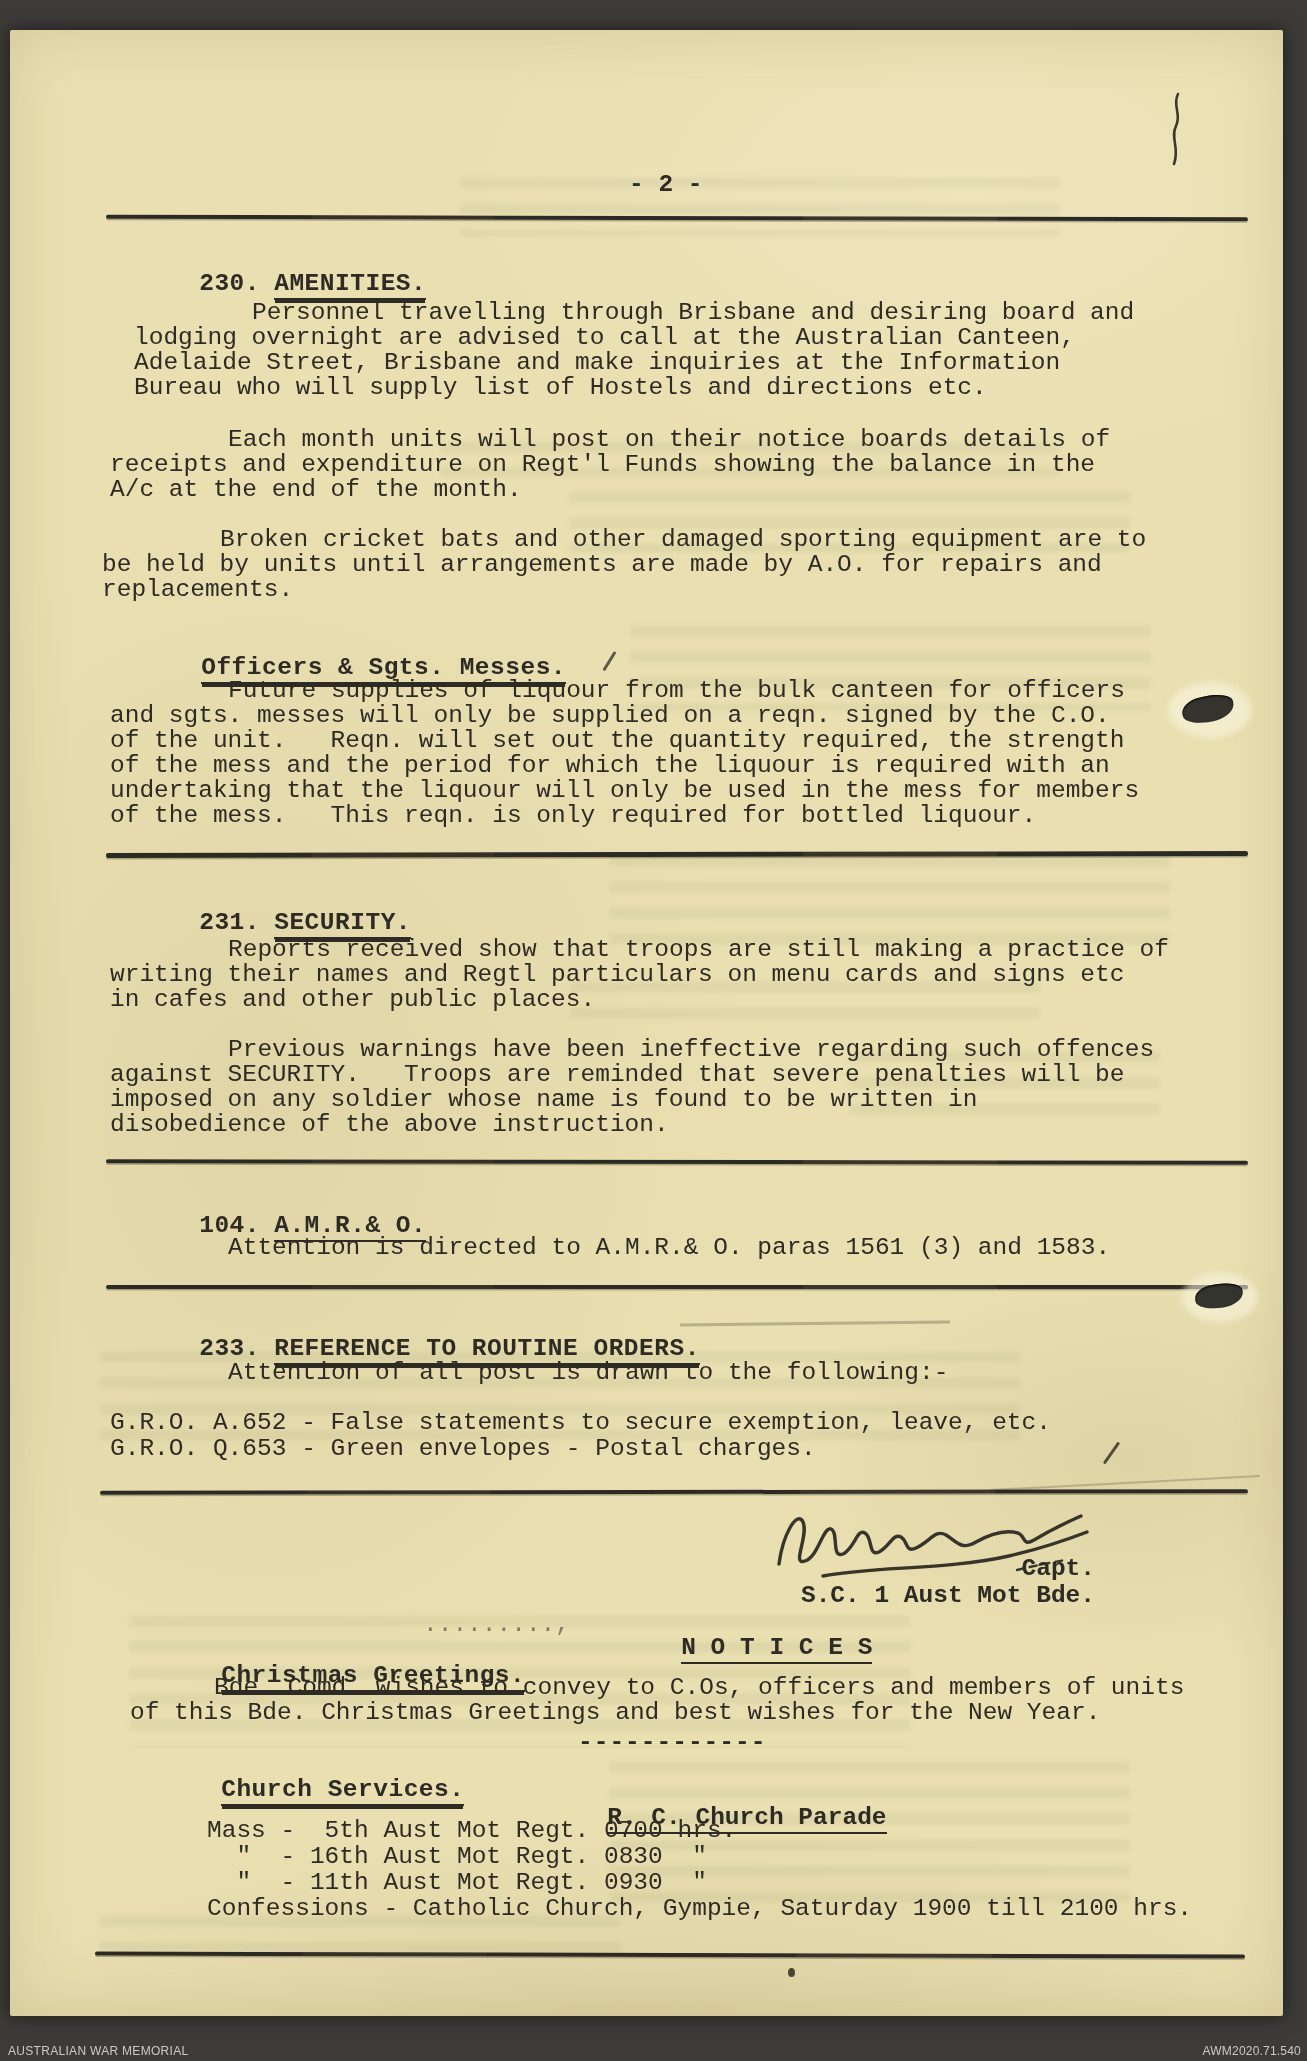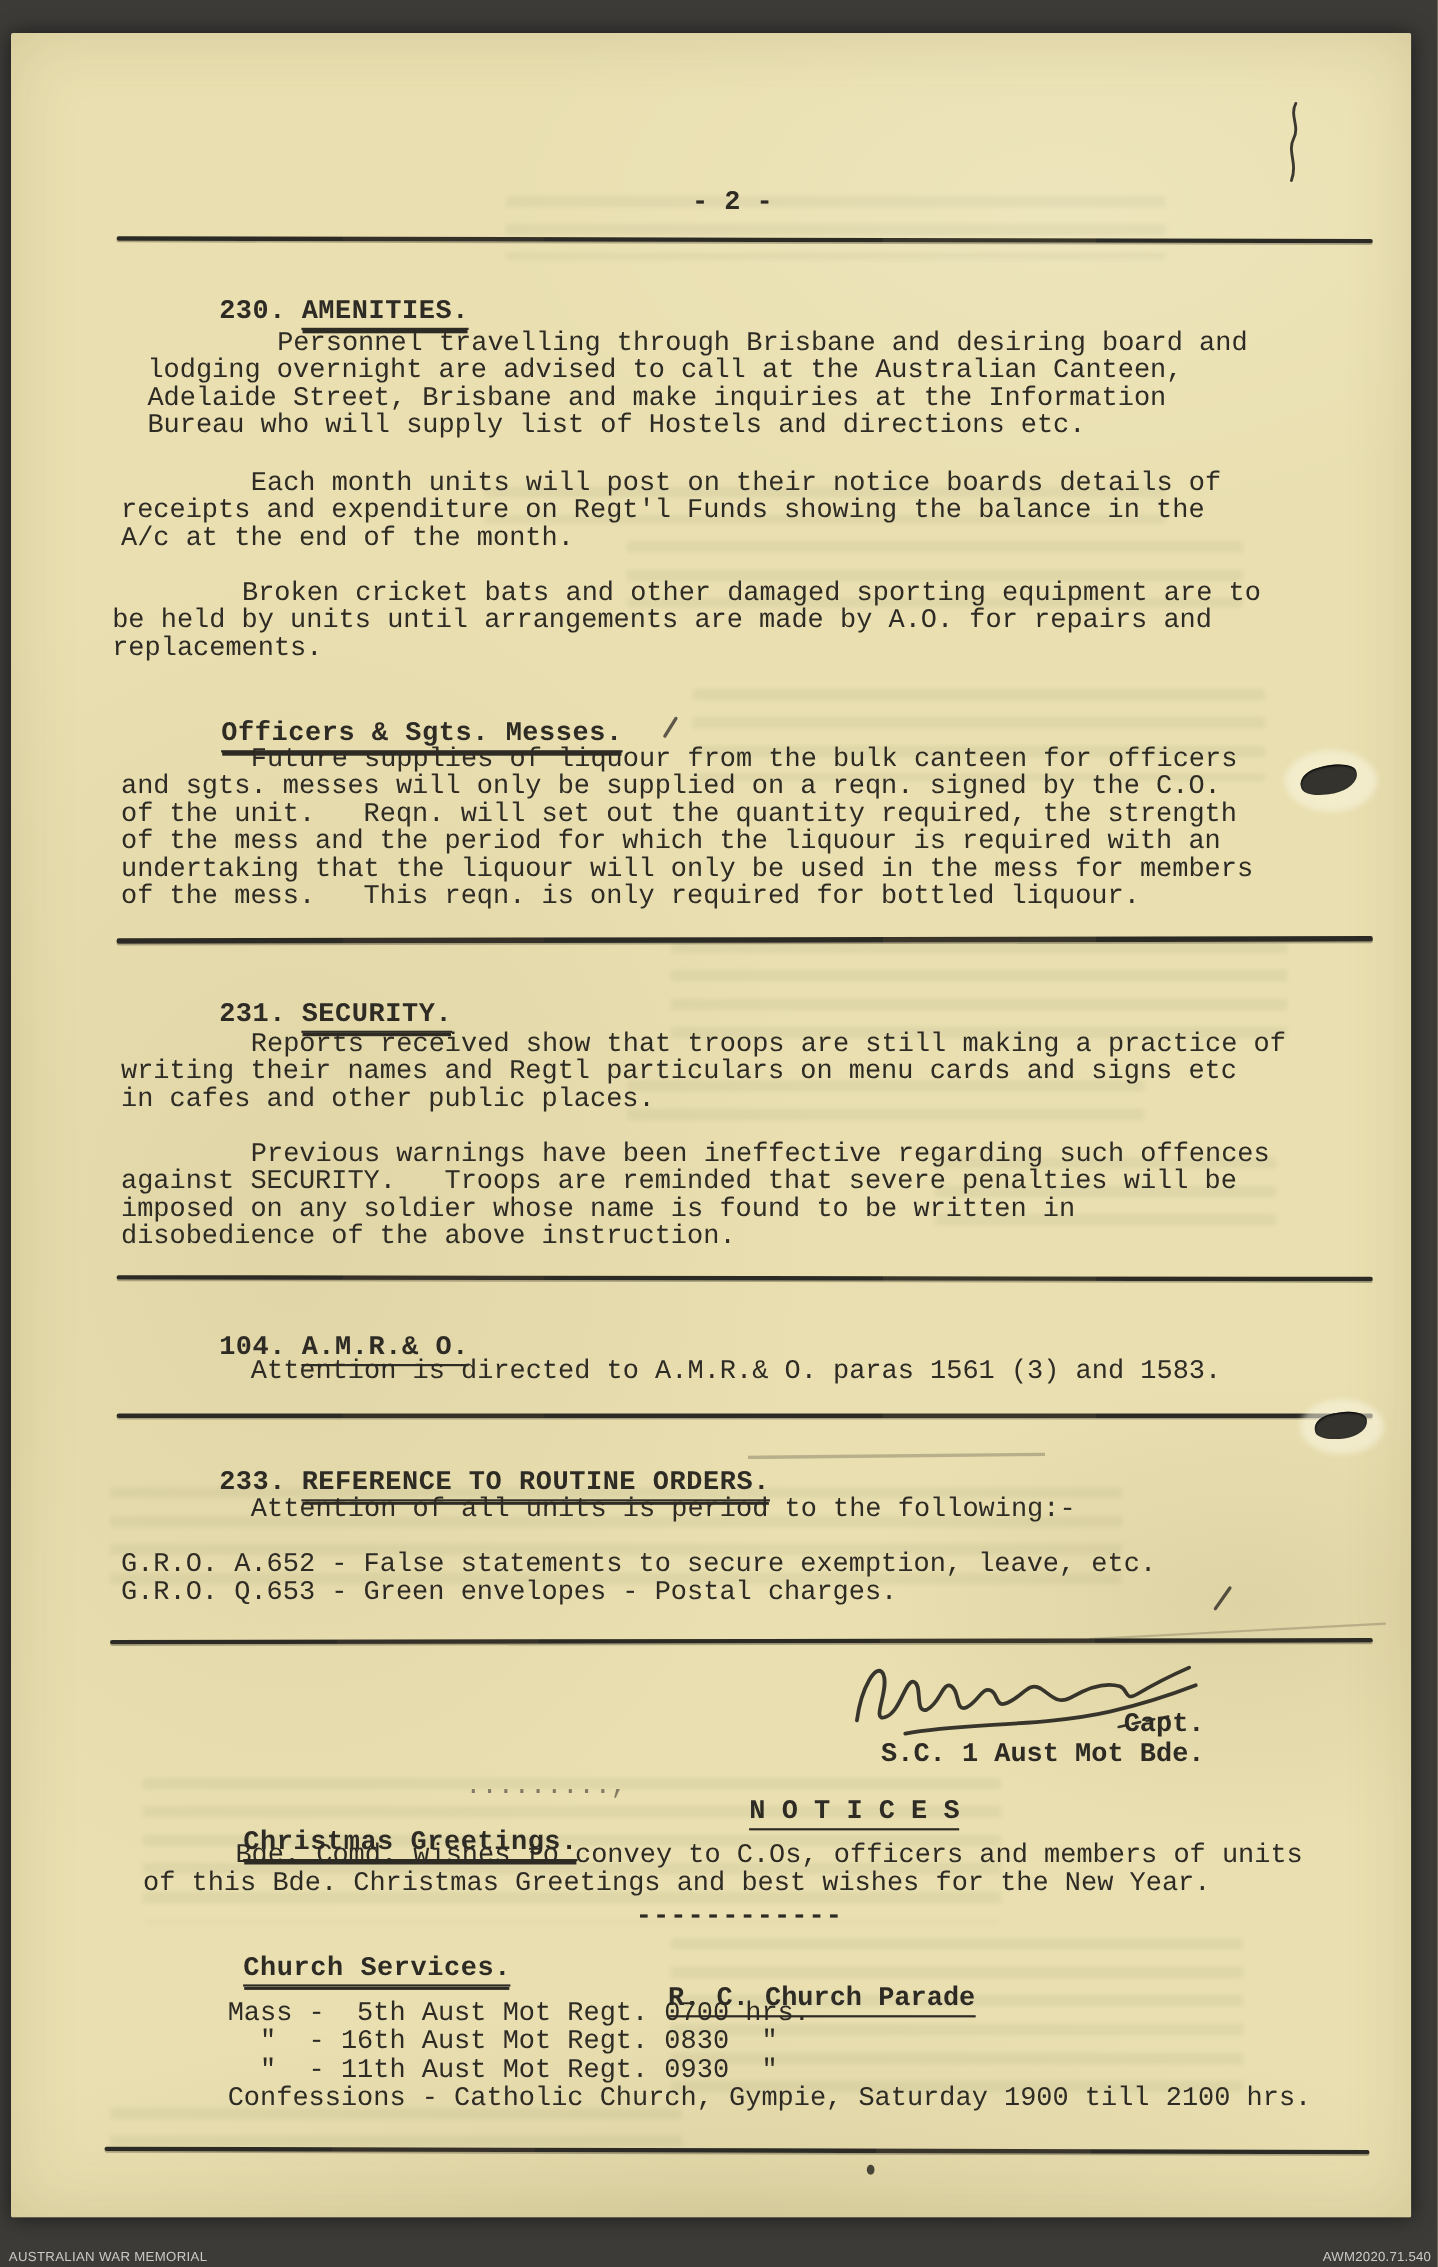--- a/index.html
+++ b/index.html
@@ -120,21 +120,21 @@
       <span class="num">104.</span><span class="u1">A.M.R.&amp; O.</span>
     </div>
     <div class="txt para ind" style="left:100px;top:1205px;">Attention is directed to A.M.R.&amp; O. paras 1561 (3) and 1583.</div>
 
     <div class="rule" style="left:96px;top:1255px;width:1142px;"></div>
 
     <div class="txt sec-head" style="left:98px;top:1281px;">
       <span class="num">233.</span><span class="u2">REFERENCE TO ROUTINE ORDERS.</span>
     </div>
     <div class="faint" style="left:670px;top:1292px;width:270px;height:2.5px;opacity:.28;transform:rotate(-.6deg);"></div>
-    <div class="txt para ind" style="left:100px;top:1330px;">Attention of all units is period to the following:-</div>
+    <div class="txt para ind" style="left:100px;top:1330px;">Attention of all post is drawn to the following:-</div>
     <div class="txt para" style="left:100px;top:1380px;line-height:26px;">G.R.O. A.652 - False statements to secure exemption, leave, etc.
 G.R.O. Q.653 - Green envelopes - Postal charges.</div>
 
     <div class="mark" style="left:1100px;top:1410px;width:3px;height:26px;opacity:.8;transform:rotate(35deg);border-radius:2px;"></div>
     <div class="mark" style="left:598px;top:620px;width:2.5px;height:22px;opacity:.75;transform:rotate(32deg);border-radius:2px;"></div>
     <div class="faint" style="left:980px;top:1452px;width:270px;height:2px;opacity:.25;transform:rotate(-3deg);"></div>
 
     <div class="rule" style="left:90px;top:1460px;width:1148px;transform:rotate(-.08deg);"></div>
 
     <svg class="sig-svg" width="350" height="100" viewBox="0 0 350 100">

